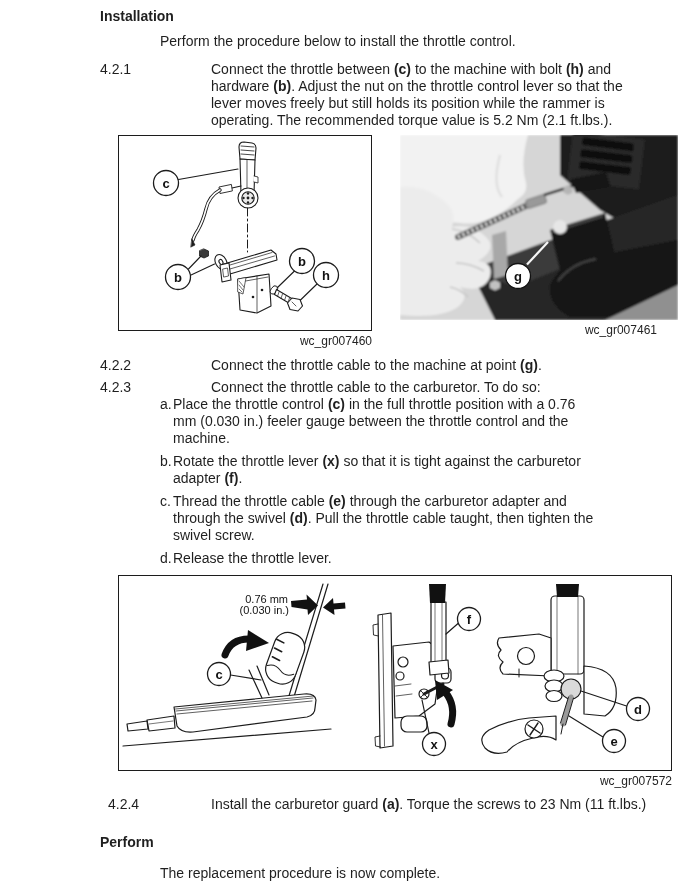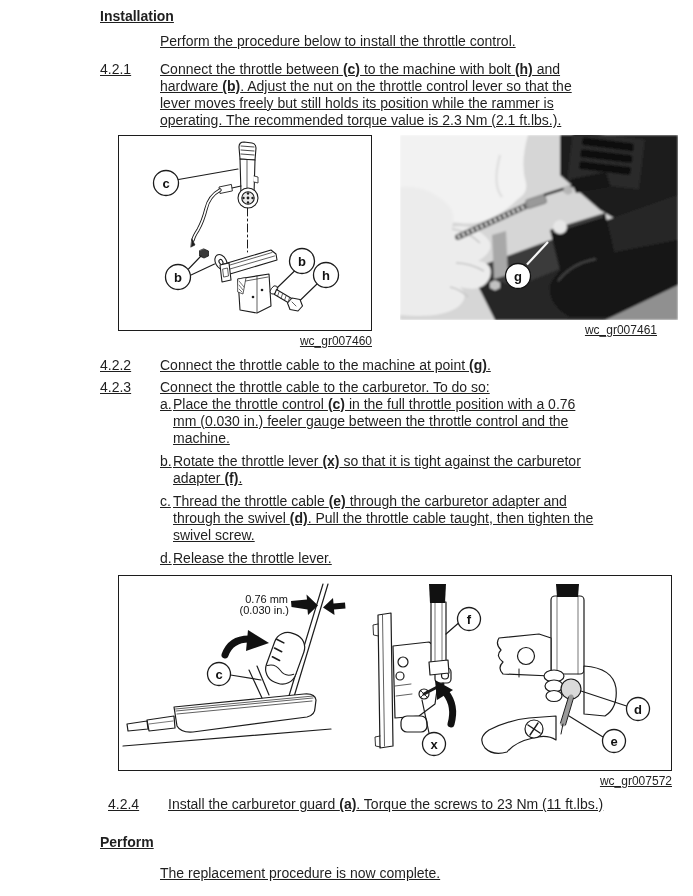--- a/index.html
+++ b/index.html
@@ -1,23 +1,23 @@
 <!DOCTYPE html>
 <html><head>
 <meta charset="utf-8">
 <style>
   html,body{margin:0;padding:0;background:#ffffff;}
   .page{
     width:693px;height:896px;background:#ffffff;overflow:hidden;position:relative;
     font-family:"Liberation Sans",sans-serif;font-size:14px;line-height:17px;color:#1f1f1f;
   }
-  .content{padding:8px 12px 0 100px;text-decoration:underline;}
+  .content{padding:8px 12px 0 100px;}
   .doc-heading{font-size:14px;font-weight:bold;margin:0 0 8px 0;}
   .intro{margin:0 0 11px 60px;white-space:pre-line;}
-  .step{display:flex;}
+  .step{display:flex;justify-content:space-between;}
   .step-num{width:60px;flex:none;}
   .step-text{width:470px;white-space:pre-line;}
   .substeps{margin-left:60px;width:473px;}
   .substep{display:flex;}
   .substep + .substep{margin-top:6px;}
   .substep-label{width:13px;flex:none;}
   .substep-text{width:457px;white-space:pre-line;}
   .figures-row{display:flex;gap:28px;margin:6px 0 9px 18px;}
   .figure{display:flex;flex-direction:column;}
   .fig-frame{border:1px solid #1c1c1c;background:#fff;font-size:0;}
@@ -40,21 +40,21 @@
 
     <h2 class="doc-heading">Installation</h2>
 
     <p class="intro">Perform the procedure below to install the throttle control.</p>
 
     <div class="step" id="step1">
       <span class="step-num">4.2.1</span>
       <div class="step-text"><span>Connect the throttle between </span><b>(c)</b><span> to the machine with bolt </span><b>(h)</b><span> and
 hardware </span><b>(b)</b><span>. Adjust the nut on the throttle control lever so that the
 lever moves freely but still holds its position while the rammer is
-operating. The recommended torque value is 2.3 Nm (2.1 ft.lbs.).</span></div>
+operating. The recommended torque value is 5.2 Nm (2.1 ft.lbs.).</span></div>
     </div>
 
     <div class="figures-row">
 
       <div class="figure">
         <div class="fig-frame">
           <svg width="252" height="185" viewBox="0 0 252 185">
             <g stroke="#1c1c1c" stroke-width="1.1" fill="none" stroke-linejoin="round" stroke-linecap="round">
 
               <g>

